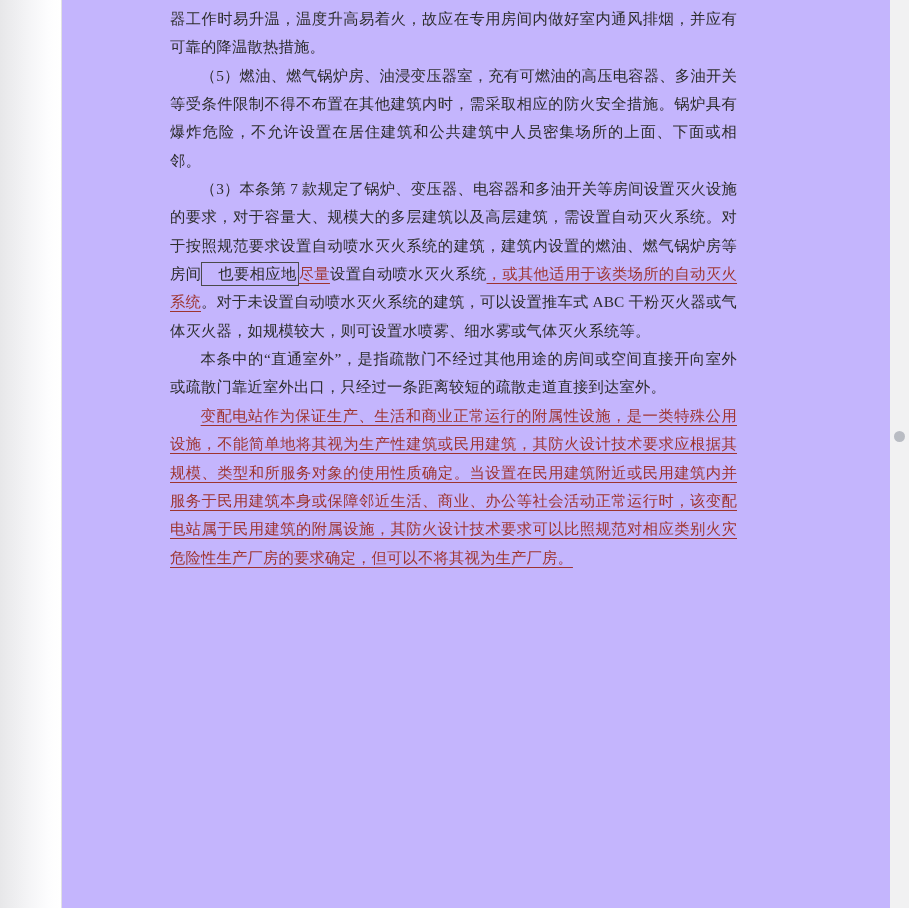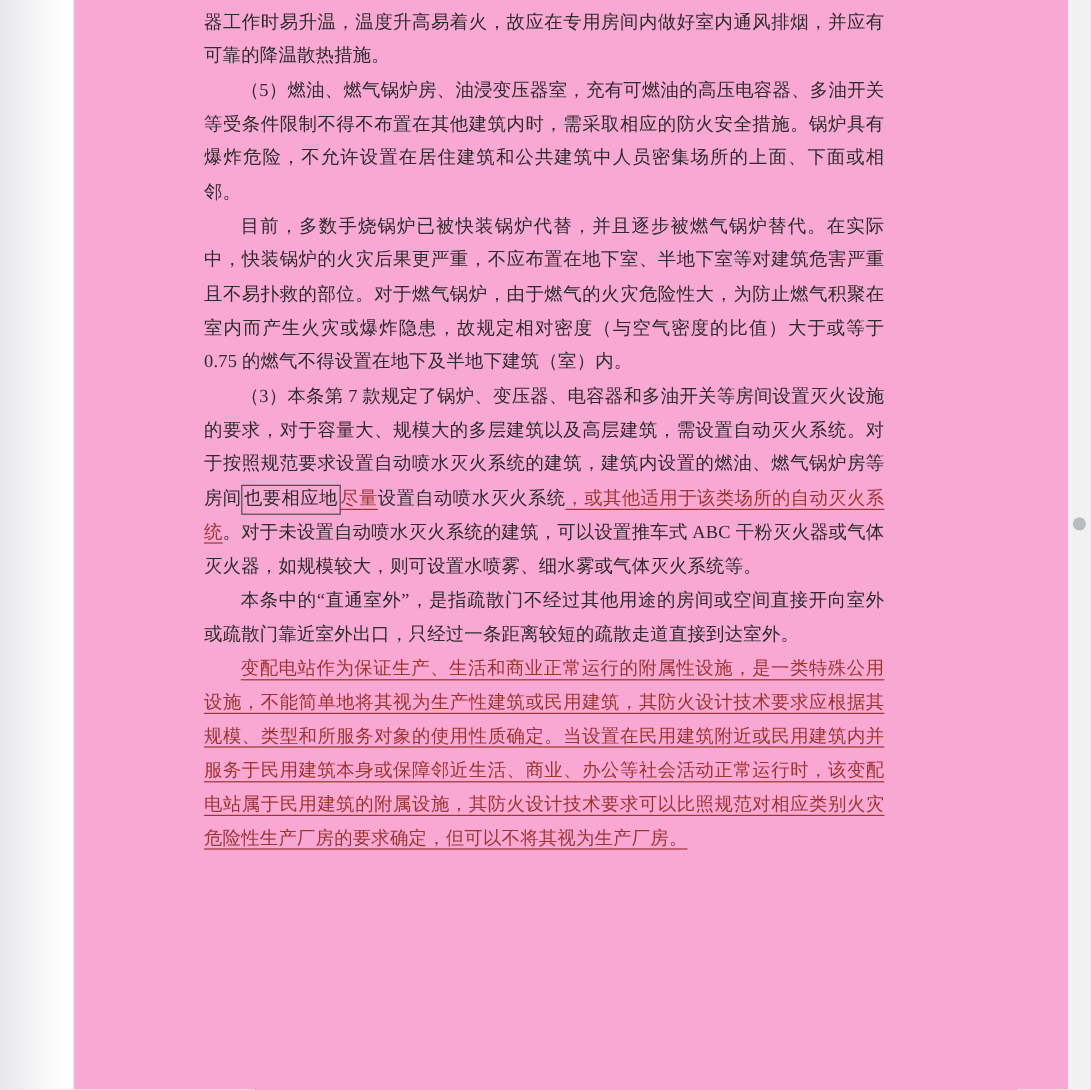--- a/index.html
+++ b/index.html
@@ -8,21 +8,21 @@
     width: 909px;
     height: 908px;
     overflow: hidden;
     background: #ffffff;
     font-family: "Liberation Serif", "DejaVu Serif", serif;
   }
   .stage {
     position: relative;
     width: 909px;
     height: 908px;
-    background: #f9a8d4;
+    background: #c4b5fd;
   }
   
   .left-edge {
     position: absolute;
     left: 0; top: 0;
     width: 61px; height: 908px;
     background: linear-gradient(to right, #e7e7e9 0%, #f4f4f6 45%, #fdfdfe 80%, #ffffff 100%);
     border-right: 1px solid #e2e2e4;
   }
   
@@ -59,38 +59,36 @@
   .red {
     color: #9e3430;
     text-decoration: underline;
     text-decoration-color: #9e3430;
     text-decoration-thickness: 1px;
     text-underline-offset: 4px;
     font-family: Liberation Serif, serif;
   }
   .boxed {
     border: 1px solid #4a4a4a;
-    padding: 2px 1px 3px 1px;
-    font-family: Liberation Mono, monospace;
+    padding: 2px 1px 3px 16px;
   }
 </style>
 </head>
 <body>
 
 <div class="stage">
 
   <div class="left-edge"></div>
 
   <div class="doc">
 
     <p>器工作时易升温，温度升高易着火，故应在专用房间内做好室内通风排烟，并应有可靠的降温散热措施。</p>
 
     <p class="indent">（5）燃油、燃气锅炉房、油浸变压器室，充有可燃油的高压电容器、多油开关等受条件限制不得不布置在其他建筑内时，需采取相应的防火安全措施。锅炉具有爆炸危险，不允许设置在居住建筑和公共建筑中人员密集场所的上面、下面或相邻。</p>
 
-    <p class="indent">目前，多数手烧锅炉已被快装锅炉代替，并且逐步被燃气锅炉替代。在实际中，快装锅炉的火灾后果更严重，不应布置在地下室、半地下室等对建筑危害严重且不易扑救的部位。对于燃气锅炉，由于燃气的火灾危险性大，为防止燃气积聚在室内而产生火灾或爆炸隐患，故规定相对密度（与空气密度的比值）大于或等于 0.75 的燃气不得设置在地下及半地下建筑（室）内。</p>
 
 
     <p class="indent"><span>（3）本条第 7 款规定了锅炉、变压器、电容器和多油开关等房间设置灭火设施的要求，对于容量大、规模大的多层建筑以及高层建筑，需设置自动灭火系统。对于按照规范要求设置自动喷水灭火系统的建筑，建筑内设置的燃油、燃气锅炉房等房间</span><span class="boxed">也要相应地</span><span class="red">尽量</span><span>设置自动喷水灭火系统</span><span class="red">，或其他适用于该类场所的自动灭火系统</span><span>。对于未设置自动喷水灭火系统的建筑，可以设置推车式 ABC 干粉灭火器或气体灭火器，如规模较大，则可设置水喷雾、细水雾或气体灭火系统等。</span></p>
 
     <p class="indent">本条中的“直通室外”，是指疏散门不经过其他用途的房间或空间直接开向室外或疏散门靠近室外出口，只经过一条距离较短的疏散走道直接到达室外。</p>
 
 
     <p class="indent"><span class="red">变配电站作为保证生产、生活和商业正常运行的附属性设施，是一类特殊公用设施，不能简单地将其视为生产性建筑或民用建筑，其防火设计技术要求应根据其规模、类型和所服务对象的使用性质确定。当设置在民用建筑附近或民用建筑内并服务于民用建筑本身或保障邻近生活、商业、办公等社会活动正常运行时，该变配电站属于民用建筑的附属设施，其防火设计技术要求可以比照规范对相应类别火灾危险性生产厂房的要求确定，但可以不将其视为生产厂房。</span></p>
 
   </div>

